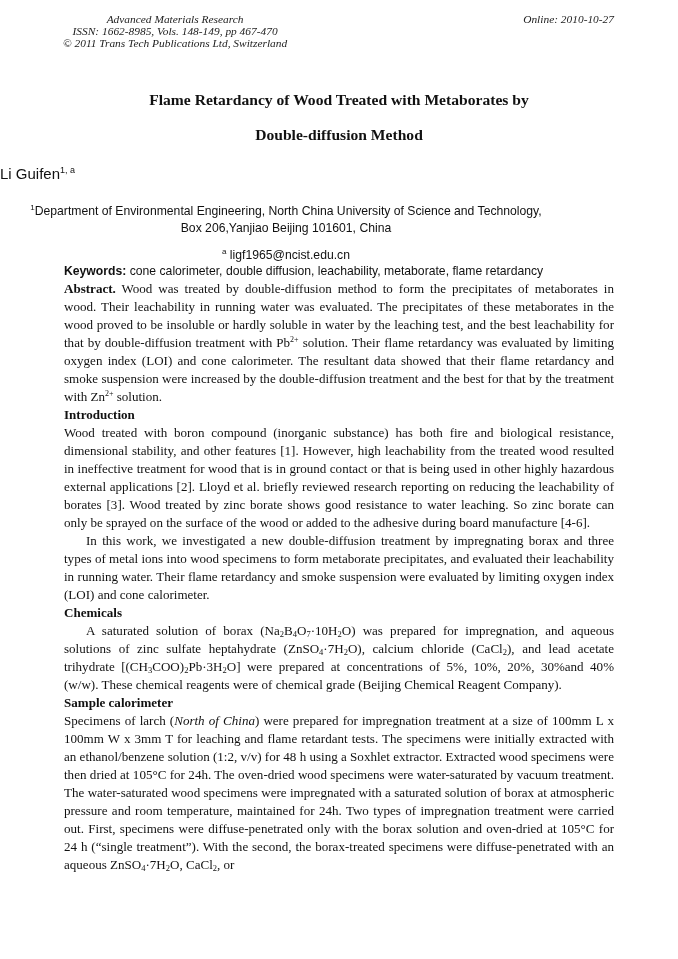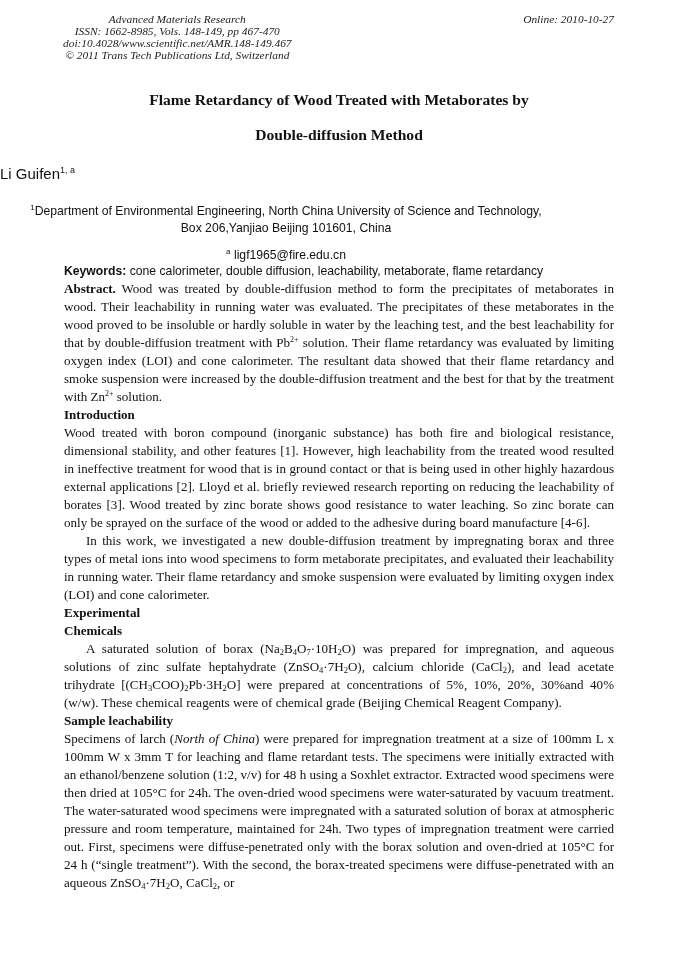--- a/index.html
+++ b/index.html
@@ -28,43 +28,41 @@
   .body sub { font-size: 8.5px; vertical-align: -2px; line-height: 0; }
 </style>
 </head>
 <body>
 
 <div class="page">
 
   <div class="hdr-left">
     <div>Advanced Materials Research</div>
     <div>ISSN: 1662-8985, Vols. 148-149, pp 467-470</div>
-    <div>doi:10.4028/www.scientific.net/AMR.148-149.467</div>
     <div>© 2011 Trans Tech Publications Ltd, Switzerland</div>
   </div>
   <div class="hdr-right">Online: 2010-10-27</div>
 
   <div class="title l1">Flame Retardancy of Wood Treated with Metaborates by</div>
   <div class="title l2">Double-diffusion Method</div>
 
   <div class="author"><span>Li Guifen</span><sup>1, a</sup></div>
 
   <div class="affil l1"><sup>1</sup><span>Department of Environmental Engineering, North China University of Science and Technology,</span></div>
   <div class="affil l2">Box 206,Yanjiao Beijing 101601, China</div>
-  <div class="affil l3"><sup>a</sup><span> ligf1965@fire.edu.cn</span></div>
+  <div class="affil l3"><sup>a</sup><span> ligf1965@ncist.edu.cn</span></div>
 
   <div class="keywords"><b>Keywords:</b><span> cone calorimeter, double diffusion, leachability, metaborate, flame retardancy</span></div>
 
   <div class="body">
     <p><b>Abstract.</b><span> Wood was treated by double-diffusion method to form the precipitates of metaborates in wood. Their leachability in running water was evaluated. The precipitates of these metaborates in the wood proved to be insoluble or hardly soluble in water by the leaching test, and the best leachability for that by double-diffusion treatment with Pb</span><sup>2+</sup><span> solution. Their flame retardancy was evaluated by limiting oxygen index (LOI) and cone calorimeter. The resultant data showed that their flame retardancy and smoke suspension were increased by the double-diffusion treatment and the best for that by the treatment with Zn</span><sup>2+</sup><span> solution.</span></p>
 
     <p class="h">Introduction</p>
     <p>Wood treated with boron compound (inorganic substance) has both fire and biological resistance, dimensional stability, and other features [1]. However, high leachability from the treated wood resulted in ineffective treatment for wood that is in ground contact or that is being used in other highly hazardous external applications [2]. Lloyd et al. briefly reviewed research reporting on reducing the leachability of borates [3]. Wood treated by zinc borate shows good resistance to water leaching. So zinc borate can only be sprayed on the surface of the wood or added to the adhesive during board manufacture [4-6].</p>
     <p class="indent">In this work, we investigated a new double-diffusion treatment by impregnating borax and three types of metal ions into wood specimens to form metaborate precipitates, and evaluated their leachability in running water. Their flame retardancy and smoke suspension were evaluated by limiting oxygen index (LOI) and cone calorimeter.</p>
 
-    <p class="h">Experimental</p>
     <p class="h">Chemicals</p>
     <p class="indent"><span>A saturated solution of borax (Na</span><sub>2</sub><span>B</span><sub>4</sub><span>O</span><sub>7</sub><span>·10H</span><sub>2</sub><span>O) was prepared for impregnation, and aqueous solutions of zinc sulfate heptahydrate (ZnSO</span><sub>4</sub><span>·7H</span><sub>2</sub><span>O), calcium chloride (CaCl</span><sub>2</sub><span>), and lead acetate trihydrate [(CH</span><sub>3</sub><span>COO)</span><sub>2</sub><span>Pb·3H</span><sub>2</sub><span>O] were prepared at concentrations of 5%, 10%, 20%, 30%and 40% (w/w). These chemical reagents were of chemical grade (Beijing Chemical Reagent Company).</span></p>
 
-    <p class="h">Sample leachability</p>
+    <p class="h">Sample calorimeter</p>
     <p><span>Specimens of larch (</span><i>North of China</i><span>) were prepared for impregnation treatment at a size of 100mm L x 100mm W x 3mm T for leaching and flame retardant tests. The specimens were initially extracted with an ethanol/benzene solution (1:2, v/v) for 48 h using a Soxhlet extractor. Extracted wood specimens were then dried at 105°C for 24h. The oven-dried wood specimens were water-saturated by vacuum treatment. The water-saturated wood specimens were impregnated with a saturated solution of borax at atmospheric pressure and room temperature, maintained for 24h. Two types of impregnation treatment were carried out. First, specimens were diffuse-penetrated only with the borax solution and oven-dried at 105°C for 24 h (“single treatment”). With the second, the borax-treated specimens were diffuse-penetrated with an aqueous ZnSO</span><sub>4</sub><span>·7H</span><sub>2</sub><span>O, CaCl</span><sub>2</sub><span>, or</span></p>
   </div>
 </div>
 
 </body></html>

